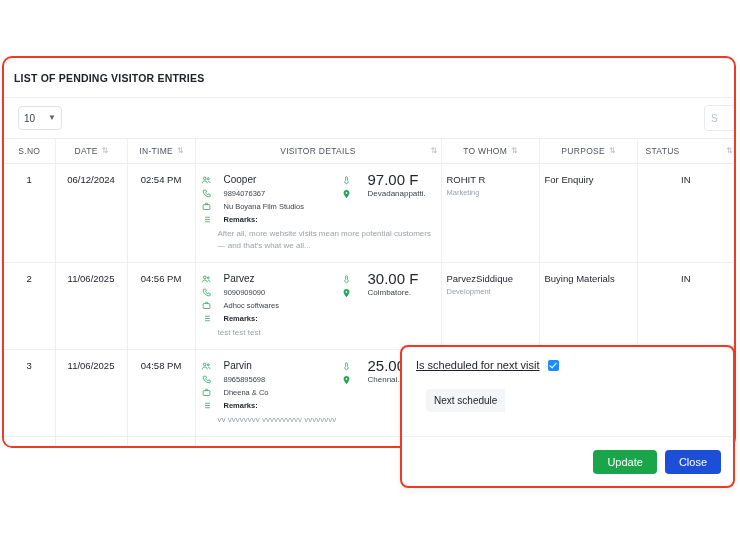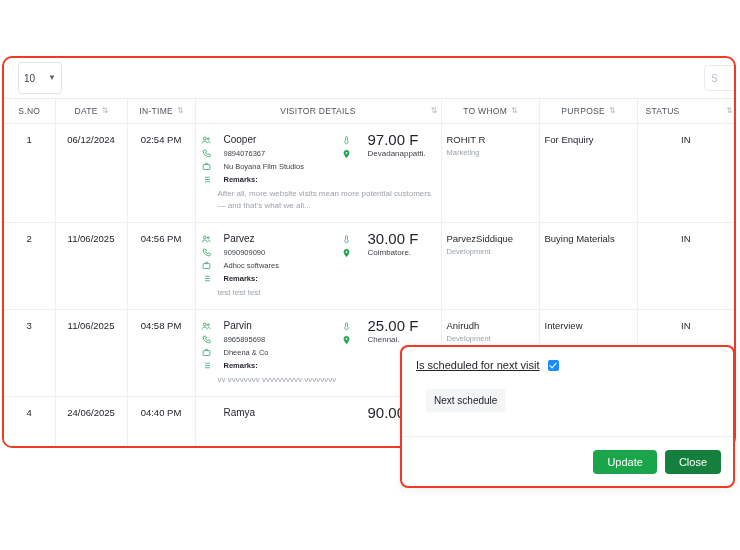--- a/index.html
+++ b/index.html
@@ -53,21 +53,21 @@
     height: 40px;
     display: flex;
     align-items: center;
     justify-content: space-between;
     padding: 0 10px 0 14px;
     box-sizing: border-box;
   }
 
   .page-size {
     width: 44px;
-    height: 32px;
+    height: 24px;
     border: 1px solid #dfe3e8;
     border-radius: 4px;
     background: #ffffff;
     display: flex;
     align-items: center;
     justify-content: space-between;
     padding: 0 5px;
     box-sizing: border-box;
     font-size: 10px;
     color: #3b4049;
@@ -302,29 +302,32 @@
   .btn {
     border: none;
     border-radius: 4px;
     color: #ffffff;
     font-size: 11px;
     font-family: "Liberation Sans", sans-serif;
     padding: 6px 14px;
     cursor: pointer;
   }
   .btn-update { background: #1aa54a; }
-  .btn-close  { background: #15803d; }
+  .btn-close  { background: #1d4ed8; }
 </style>
 </head>
 <body>
 
 <div id="root">
 
   <div class="list-panel">
 
+    <div class="panel-header">
+      <span class="panel-title">LIST OF PENDING VISITOR ENTRIES</span>
+    </div>
 
     <div class="toolbar">
       <div class="page-size">
         <span>10</span>
         <span class="chev">▼</span>
       </div>
       <div class="search-box">
         <span>S</span>
       </div>
     </div>

